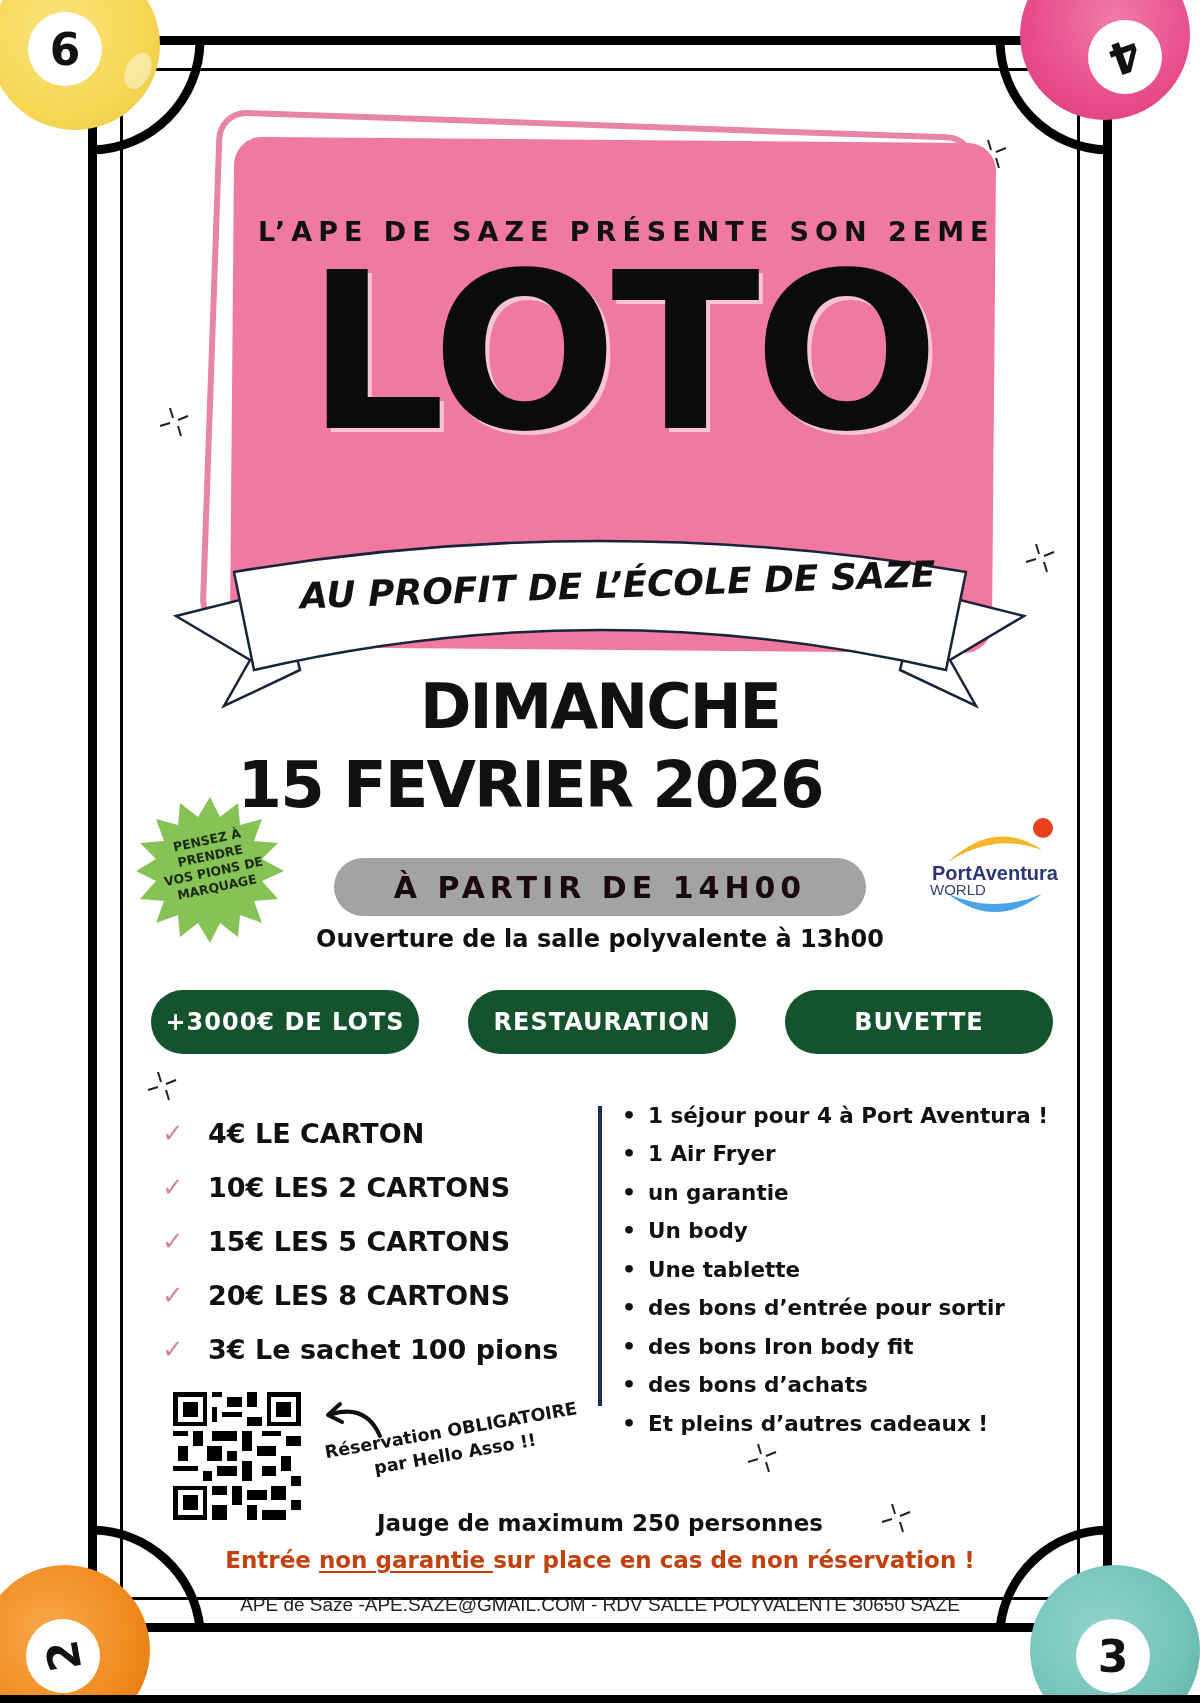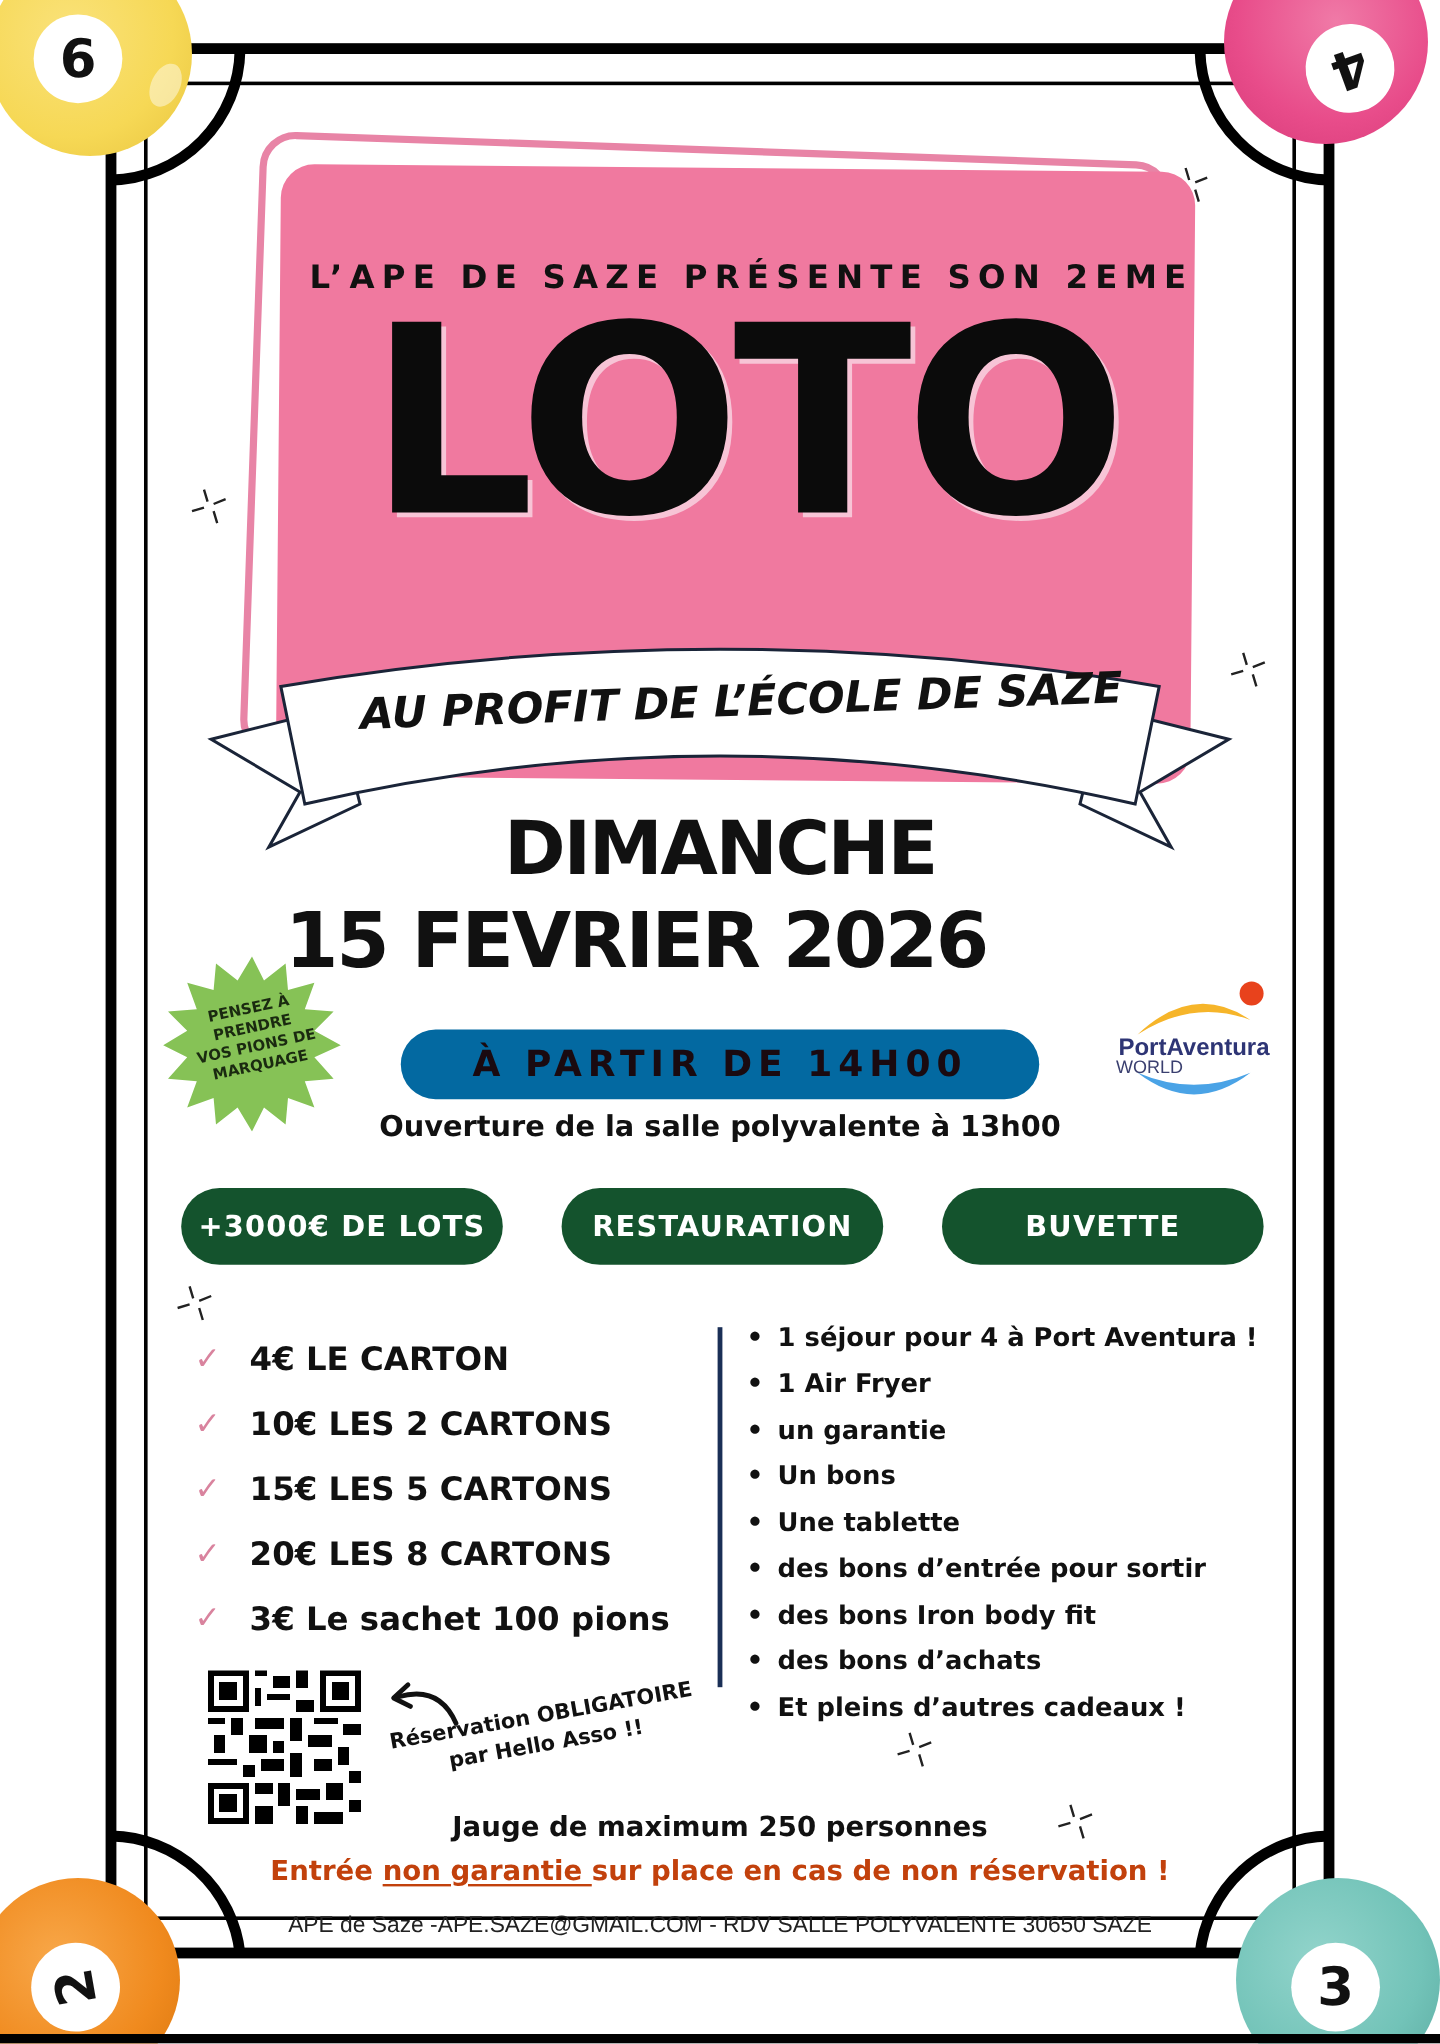--- a/index.html
+++ b/index.html
@@ -20,21 +20,21 @@
 
   .ribbon { position: absolute; left: 170px; top: 530px; width: 860px; height: 240px; }
   .ribbon-text { position: absolute; left: 300px; top: 565px; width: 600px; font-family: "DejaVu Sans", sans-serif; font-weight: 700; font-style: italic; font-size: 36px; color: #111; white-space: nowrap; transform: rotate(-2deg); }
 
   .dimanche { position: absolute; left: 0; width: 1200px; top: 670px; text-align: center; font-family: "DejaVu Sans", sans-serif; font-weight: 700; font-size: 62px; letter-spacing: -2px; color: #111; }
   .date { position: absolute; left: 0; width: 1004px; top: 748px; text-align: center; font-family: "DejaVu Sans", sans-serif; font-weight: 800; font-size: 64px; letter-spacing: -2px; color: #111; margin-left: 28px; }
 
   .starburst { position: absolute; left: 134px; top: 795px; width: 152px; height: 148px; }
   .starburst-text { position: absolute; left: 142px; top: 832px; width: 140px; text-align: center; font-family: "DejaVu Sans", sans-serif; font-weight: 700; font-size: 12.5px; line-height: 16px; color: #1a2a10; transform: rotate(-12deg); }
 
-  .time-pill { position: absolute; left: 334px; top: 858px; width: 532px; height: 58px; border-radius: 29px; background: #0369a1; display: flex; align-items: center; justify-content: center; font-family: "DejaVu Sans", sans-serif; font-weight: 800; font-size: 30px; letter-spacing: 5px; color: #1a0a10; }
+  .time-pill { position: absolute; left: 334px; top: 858px; width: 532px; height: 58px; border-radius: 29px; background: #a3a3a3; display: flex; align-items: center; justify-content: center; font-family: "DejaVu Sans", sans-serif; font-weight: 800; font-size: 30px; letter-spacing: 5px; color: #1a0a10; }
   .opening { position: absolute; left: 0; width: 1200px; top: 925px; text-align: center; font-family: "DejaVu Sans", sans-serif; font-weight: 700; font-size: 24px; color: #111; }
 
   .logo { position: absolute; left: 930px; top: 810px; width: 130px; height: 130px; }
   .logo-text1 { position: absolute; left: 930px; top: 862px; width: 130px; text-align: center; font-family: "Liberation Sans", sans-serif; font-weight: 700; font-size: 20px; color: #2e3575; }
   .logo-text2 { position: absolute; left: 930px; top: 881px; width: 130px; text-align: left; font-family: "Liberation Sans", sans-serif; font-size: 15px; color: #3a3f6f; }
 
   .pill { position: absolute; top: 990px; width: 268px; height: 64px; border-radius: 32px; background: #14532d; color: #fff; display: flex; align-items: center; justify-content: center; font-family: "DejaVu Sans", sans-serif; font-weight: 800; font-size: 24px; letter-spacing: 1px; }
 
   .prices { position: absolute; left: 162px; top: 1106px; list-style: none; }
   .prices li { display: flex; align-items: center; height: 54px; font-family: "DejaVu Sans", sans-serif; font-weight: 800; font-size: 27px; color: #111; }
@@ -176,21 +176,21 @@
   <li>
       <span class="bullet">•</span>
       <span>1 Air Fryer</span>
     </li>
   <li>
       <span class="bullet">•</span>
       <span>un garantie</span>
     </li>
   <li>
       <span class="bullet">•</span>
-      <span>Un bons</span>
+      <span>Un body</span>
     </li>
   <li>
       <span class="bullet">•</span>
       <span>Une tablette</span>
     </li>
   <li>
       <span class="bullet">•</span>
       <span>des bons d’entrée pour sortir</span>
     </li>
   <li>

